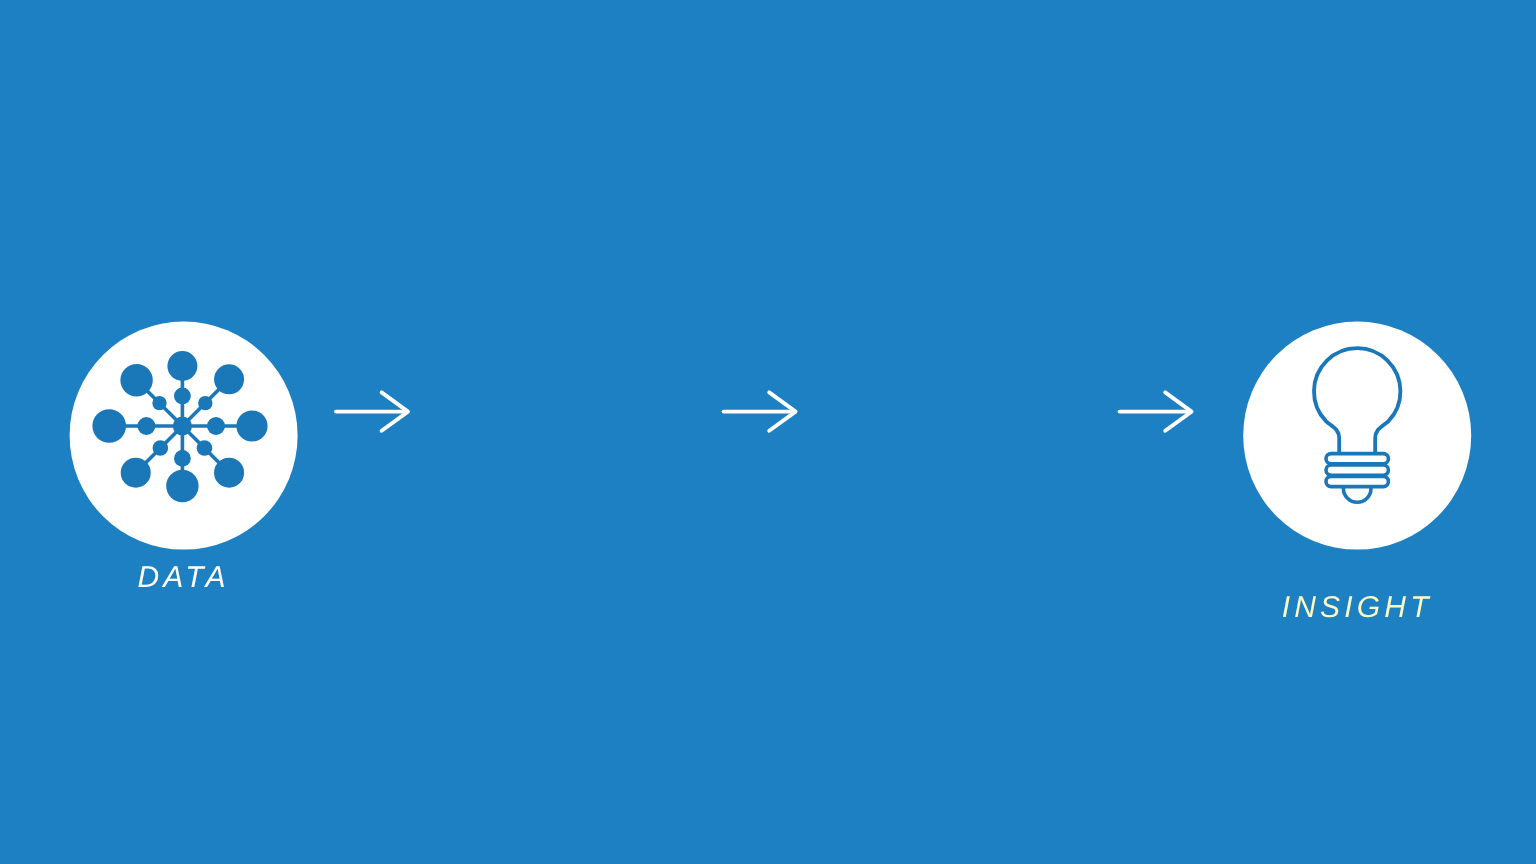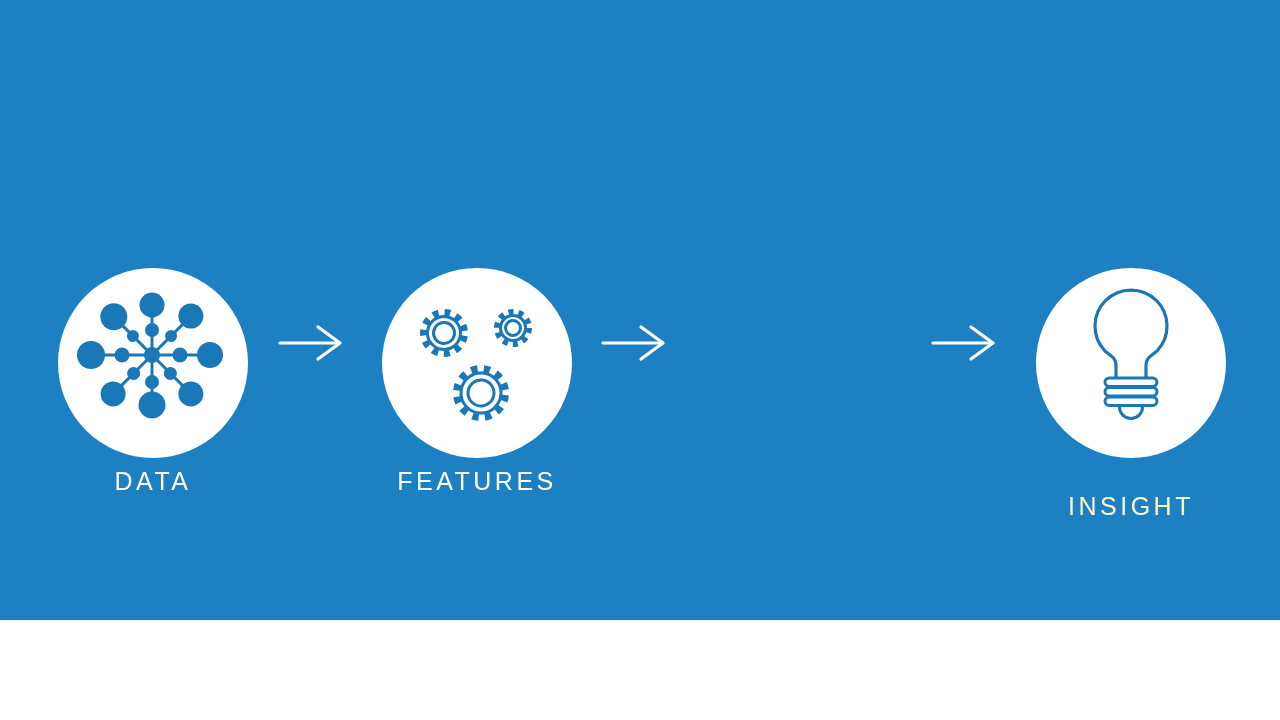--- a/index.html
+++ b/index.html
@@ -1,22 +1,23 @@
 <!DOCTYPE html>
 <html><head>
 <meta charset="utf-8">
 <style>
   html, body { margin: 0; padding: 0; }
   body { font-family: "Liberation Sans", sans-serif; }
   .canvas {
     position: relative;
     width: 1280px;
-    height: 620px;
+    height: 720px;
     overflow: hidden;
     background: #1C80C3; 
+    font-style: italic;
   }
   .step {
     position: absolute;
     top: 268px;
     width: 190px;
     text-align: center;
   }
   .circle {
     width: 190px;
     height: 190px;
@@ -73,42 +74,20 @@
             <line x1="0" y1="0" x2="38.89" y2="38.89" stroke="#1A77B8" stroke-width="3"></line>
             <circle cx="18.38" cy="18.38" r="6.5" fill="#1A77B8"></circle>
             <circle cx="38.89" cy="38.89" r="12.5" fill="#1A77B8"></circle>
             <circle cx="0" cy="0" r="8" fill="#1A77B8"></circle>
           </g>
         </svg>
     </div>
     <div class="label" style="color: rgb(255, 255, 255);">DATA</div>
   </div>
 
-  <div class="step" style="left:382px">
-    <div class="circle">
-      <svg class="icon" id="icon-features" width="160" height="160" viewBox="-80 -80 160 160">
-          <g transform="rotate(8 -33 -30)">
-            <circle cx="-33" cy="-30" r="20.5" fill="none" stroke="#1A77B8" stroke-width="7" stroke-dasharray="5.85 5.85"></circle>
-            <circle cx="-33" cy="-30" r="16.5" fill="#FFFFFF" stroke="#1A77B8" stroke-width="3"></circle>
-            <circle cx="-33" cy="-30" r="10.5" fill="#FFFFFF" stroke="#1A77B8" stroke-width="3"></circle>
-          </g>
-          <g transform="rotate(0 36 -35)">
-            <circle cx="36" cy="-35" r="15.5" fill="none" stroke="#1A77B8" stroke-width="7" stroke-dasharray="4.87 4.87"></circle>
-            <circle cx="36" cy="-35" r="12.5" fill="#FFFFFF" stroke="#1A77B8" stroke-width="3"></circle>
-            <circle cx="36" cy="-35" r="7.5" fill="#FFFFFF" stroke="#1A77B8" stroke-width="3"></circle>
-          </g>
-          <g transform="rotate(5 4 30)">
-            <circle cx="4" cy="30" r="24.5" fill="none" stroke="#1A77B8" stroke-width="7" stroke-dasharray="6.41 6.41"></circle>
-            <circle cx="4" cy="30" r="20" fill="#FFFFFF" stroke="#1A77B8" stroke-width="3"></circle>
-            <circle cx="4" cy="30" r="13" fill="#FFFFFF" stroke="#1A77B8" stroke-width="3"></circle>
-          </g>
-        </svg>
-    </div>
-    <div class="label" style="color: rgb(255, 255, 255);">FEATURES</div>
-  </div>
 
 
   <div class="step" style="left:1036px">
     <div class="circle">
       <svg class="icon" id="icon-insight" width="160" height="160" viewBox="-80 -80 160 160">
           <path d="M -15,15 L -15,2 C -15,-5 -20,-7 -26,-12 A 36 36 0 1 1 26,-12 C 20,-7 15,-5 15,2 L 15,15" fill="#FFFFFF" stroke="#1A77B8" stroke-width="3.2" stroke-linecap="round" stroke-linejoin="round"></path>
           <path d="M -11.5,44 A 11.5 11.5 0 0 0 11.5,44" fill="#FFFFFF" stroke="#1A77B8" stroke-width="3" stroke-linecap="round"></path>
           <rect x="-26" y="15" width="52" height="8.5" rx="4.25" fill="#FFFFFF" stroke="#1A77B8" stroke-width="3"></rect>
           <rect x="-26" y="24.5" width="52" height="8.5" rx="4.25" fill="#FFFFFF" stroke="#1A77B8" stroke-width="3"></rect>
           <rect x="-26" y="34" width="52" height="8.5" rx="4.25" fill="#FFFFFF" stroke="#1A77B8" stroke-width="3"></rect>

